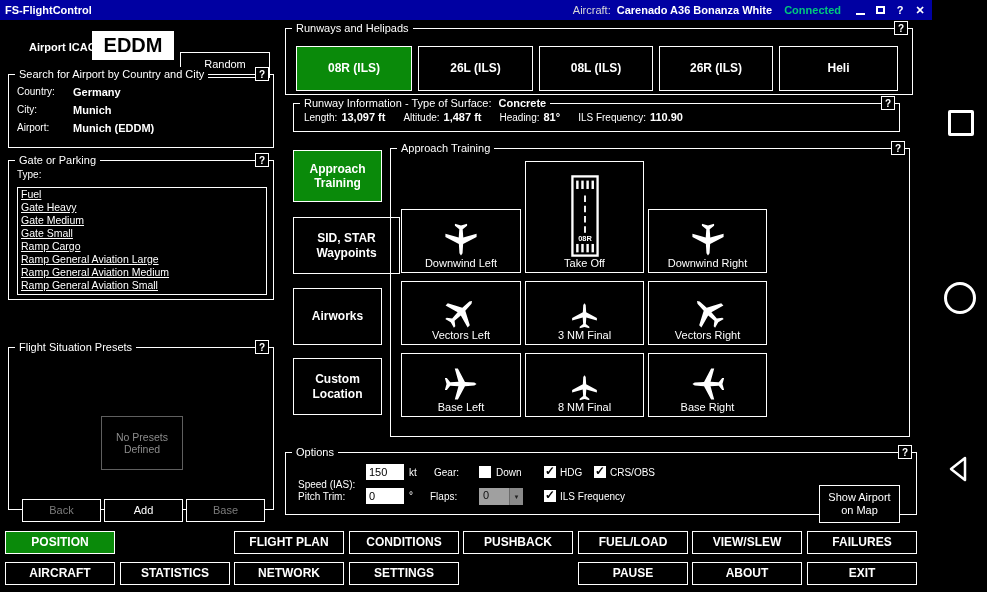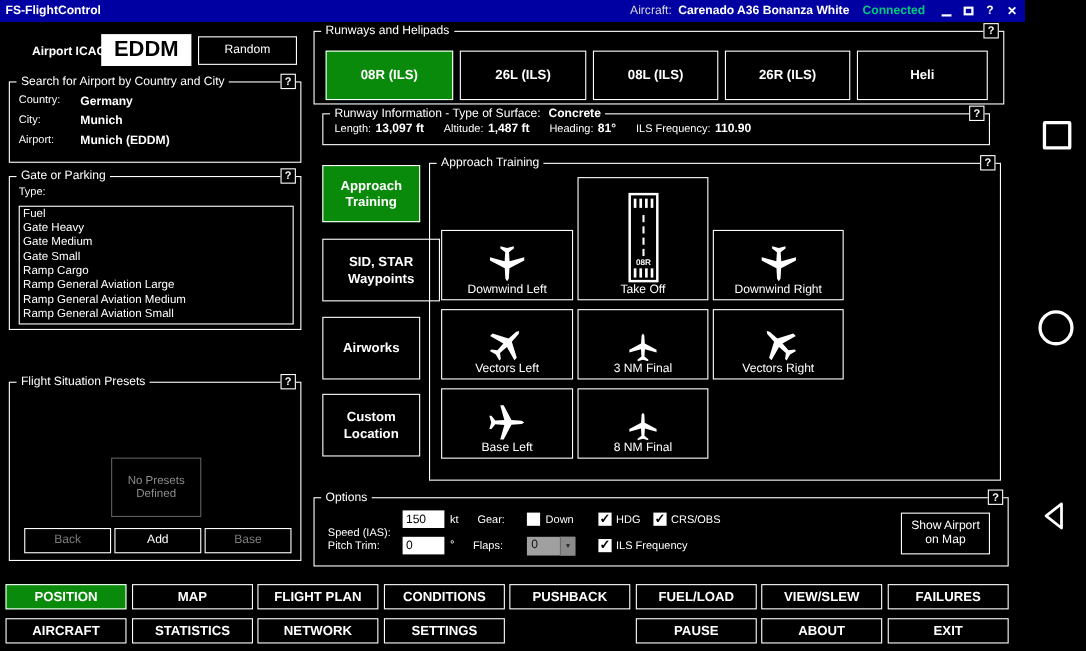--- a/index.html
+++ b/index.html
@@ -17,37 +17,37 @@
   .win-btn{width:14px;height:16px;display:flex;align-items:center;justify-content:center;
            color:#fff;font-size:11px;font-weight:bold;cursor:pointer;}
   .min-bar{width:9px;height:2px;background:#fff;margin-top:8px;}
   .max-box{width:9px;height:8px;border:2px solid #fff;box-sizing:border-box;}
   
   .lbl{font-size:10px;white-space:nowrap;}
   .val{font-size:11px;font-weight:bold;white-space:nowrap;}
   .btn{display:flex;align-items:center;justify-content:center;background:#000;
        border:1px solid #fff;color:#fff;font-size:12px;font-weight:bold;text-align:center;
        cursor:pointer;line-height:1.2;box-sizing:border-box;padding:2px;}
-  .btn.small{font-size:11px;font-weight:normal;}
+  .btn.small{font-size:11px;font-weight:normal;margin-top:19px;}
   .btn.selected{background:#0a8a0a;}
   .btn.disabled{color:#7c7c7c;}
   .group{position:absolute;border:1px solid #fff;box-sizing:border-box;}
   .group-legend{position:absolute;top:-8px;left:6px;background:#000;padding:0 4px;
                 font-size:11px;line-height:14px;white-space:nowrap;}
   .help-btn{position:absolute;top:-8px;right:4px;width:14px;height:14px;background:#000;
             border:1px solid #fff;color:#fff;font-size:10px;font-weight:bold;display:flex;
             align-items:center;justify-content:center;cursor:pointer;box-sizing:border-box;}
   .input{background:#fff;color:#000;border:none;font-size:11px;padding:0 3px;
          font-family:"Liberation Sans",sans-serif;box-sizing:border-box;}
   .icao{font-size:20px;font-weight:bold;text-align:center;padding:0;}
   .checkbox{width:12px;height:12px;background:#fff;cursor:pointer;}
   .checkbox.checked::after{content:"✓";position:absolute;left:1px;top:-2px;color:#000;
                            font-size:12px;font-weight:bold;}
   .listbox{border:1px solid #fff;overflow:hidden;}
-  .list-item{font-size:10.5px;line-height:13px;padding-left:3px;white-space:nowrap;}
+  .list-item{font-size:10.5px;line-height:13px;padding-left:3px;white-space:nowrap;text-decoration:underline;}
   .empty-box{border:1px solid #5f5f5f;color:#8c8c8c;font-size:10.5px;display:flex;
              align-items:center;justify-content:center;text-align:center;padding:4px;
              box-sizing:border-box;}
   .cell{border:1px solid #fff;background:#000;display:flex;flex-direction:column;
         align-items:center;justify-content:flex-end;padding-bottom:3px;box-sizing:border-box;
         cursor:pointer;}
   .icon-area{flex:1;display:flex;align-items:flex-end;justify-content:center;width:100%;}
   .cell-label{font-size:11px;}
   .plane-wrap{display:block;line-height:0;}
   .dropdown{background:#a0a0a0;color:#111;font-size:11px;display:flex;align-items:stretch;
@@ -254,20 +254,28 @@
 
     <div class="abs cell" style="left:134px;top:204px;width:119px;height:64px">
       <span class="icon-area">
           <span class="plane-wrap" style="transform: rotate(0deg);"><svg viewBox="0 0 24 24" width="27" height="27">
               <use href="#plane"></use>
             </svg></span>
         </span>
       <span class="cell-label">8 NM Final</span>
     </div>
 
+    <div class="abs cell" style="left:257px;top:204px;width:119px;height:64px">
+      <span class="icon-area">
+          <span class="plane-wrap" style="transform: rotate(-90deg);"><svg viewBox="0 0 24 24" width="34" height="34">
+              <use href="#plane"></use>
+            </svg></span>
+        </span>
+      <span class="cell-label">Base Right</span>
+    </div>
   </div>
 
   <div class="group" style="left:285px;top:452px;width:632px;height:63px">
     <span class="group-legend">Options</span>
     <span class="help-btn">?</span>
 
     <span class="abs lbl" style="left:12px;top:26px">Speed (IAS):</span>
     <input class="abs input" style="left: 80px; top: 11px; width: 38px; height: 16px;" value="150">
     <span class="abs lbl" style="left:123px;top:14px">kt</span>
     <span class="abs lbl" style="left:148px;top:14px">Gear:</span>
@@ -286,21 +294,20 @@
       <span class="dd-value">0</span>
       <span class="dd-arrow">▼</span>
     </span>
     <span class="abs checkbox checked" style="left:258px;top:37px"></span>
     <span class="abs lbl" style="left:274px;top:38px">ILS Frequency</span>
 
     <div class="abs btn small" style="left:533px;top:13px;width:81px;height:38px">Show Airport on Map</div>
   </div>
 
   <div class="abs btn selected" style="left:5px;top:531px;width:110px;height:23px">POSITION</div>
-  <div class="abs btn" style="left:120px;top:531px;width:110px;height:23px">MAP</div>
   <div class="abs btn" style="left:234px;top:531px;width:110px;height:23px">FLIGHT PLAN</div>
   <div class="abs btn" style="left:349px;top:531px;width:110px;height:23px">CONDITIONS</div>
   <div class="abs btn" style="left:463px;top:531px;width:110px;height:23px">PUSHBACK</div>
   <div class="abs btn" style="left:578px;top:531px;width:110px;height:23px">FUEL/LOAD</div>
   <div class="abs btn" style="left:692px;top:531px;width:110px;height:23px">VIEW/SLEW</div>
   <div class="abs btn" style="left:807px;top:531px;width:110px;height:23px">FAILURES</div>
 
   <div class="abs btn" style="left:5px;top:562px;width:110px;height:23px">AIRCRAFT</div>
   <div class="abs btn" style="left:120px;top:562px;width:110px;height:23px">STATISTICS</div>
   <div class="abs btn" style="left:234px;top:562px;width:110px;height:23px">NETWORK</div>

